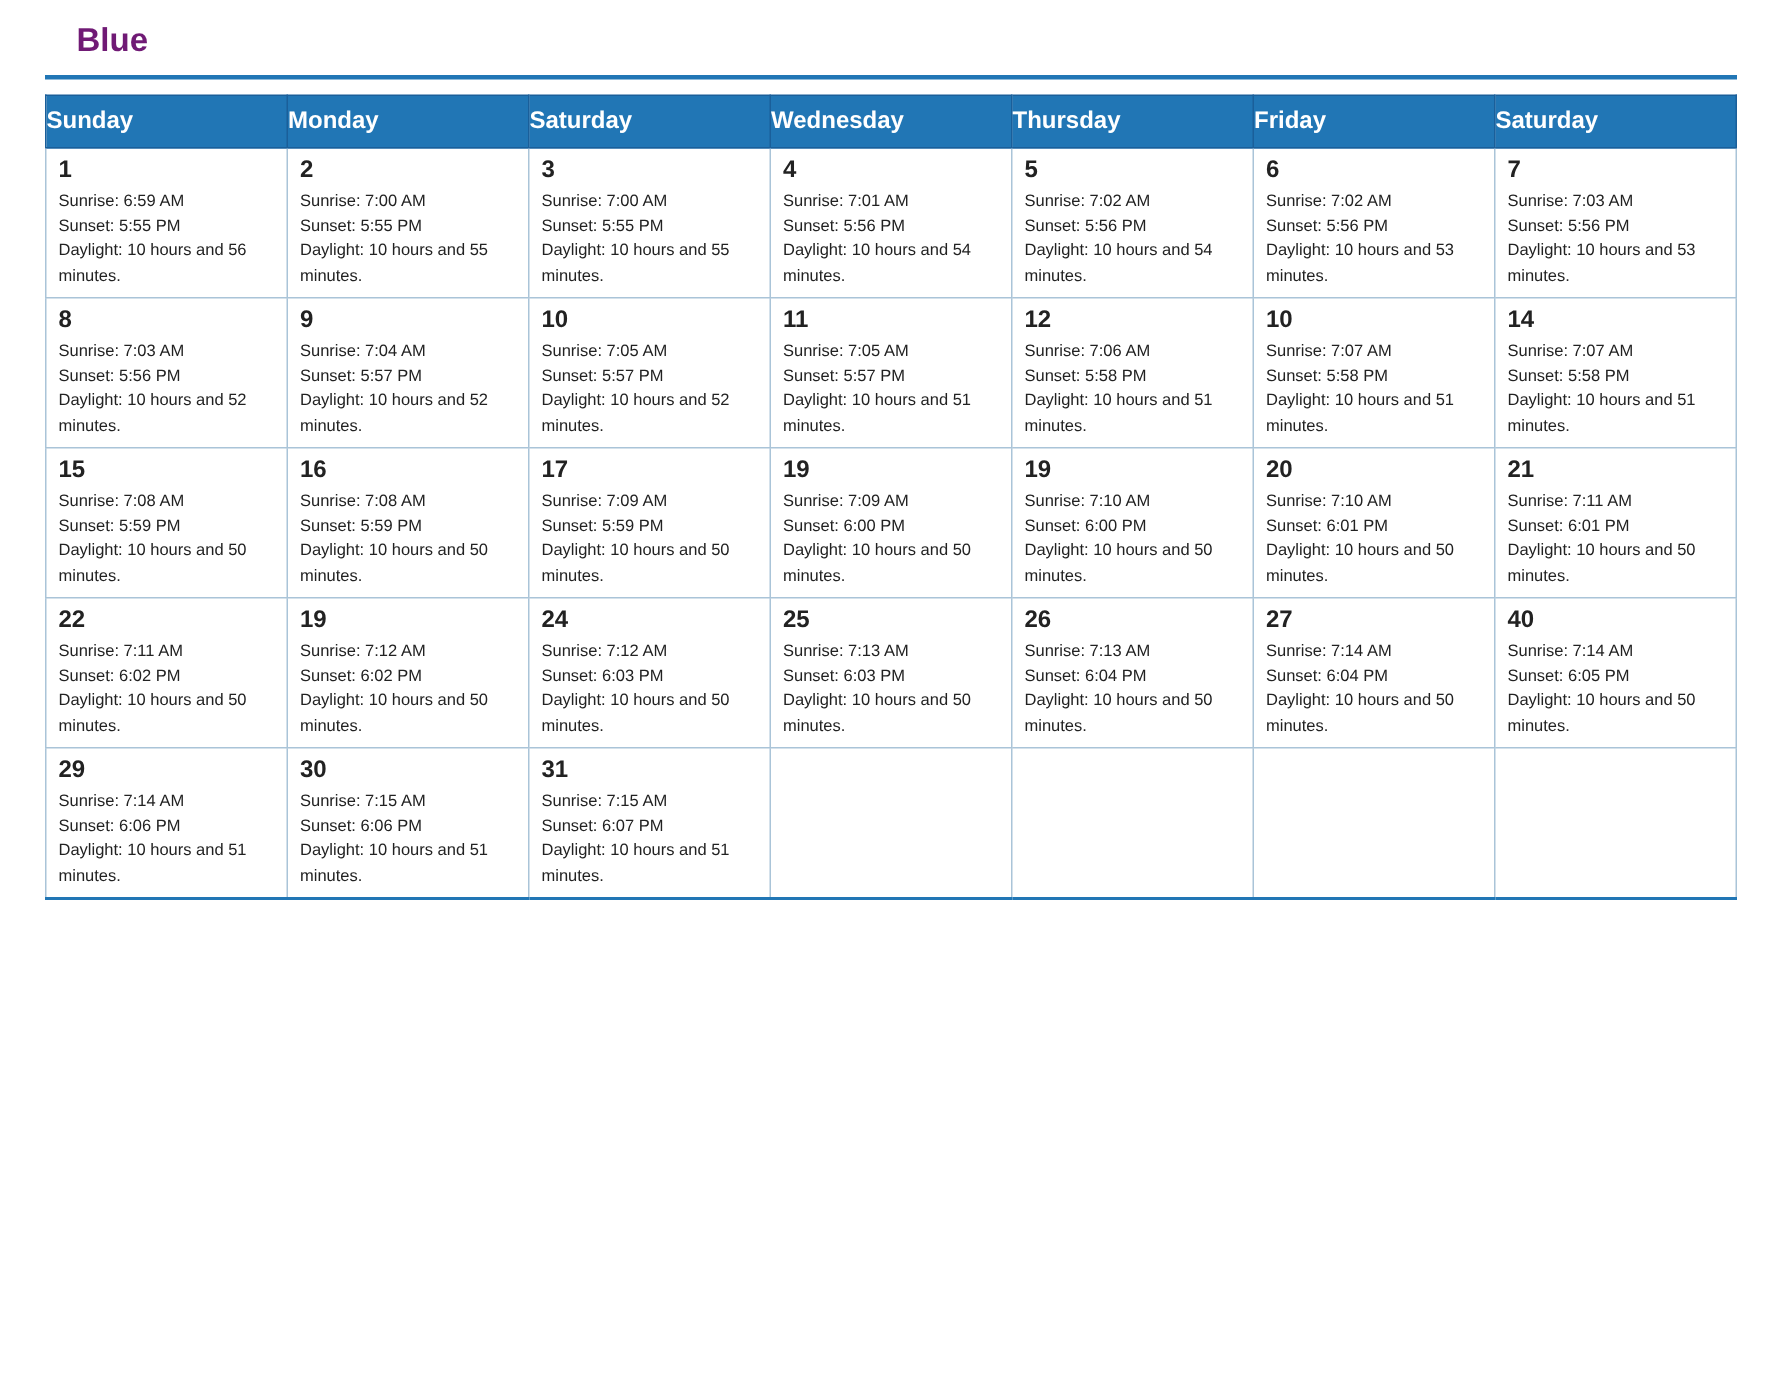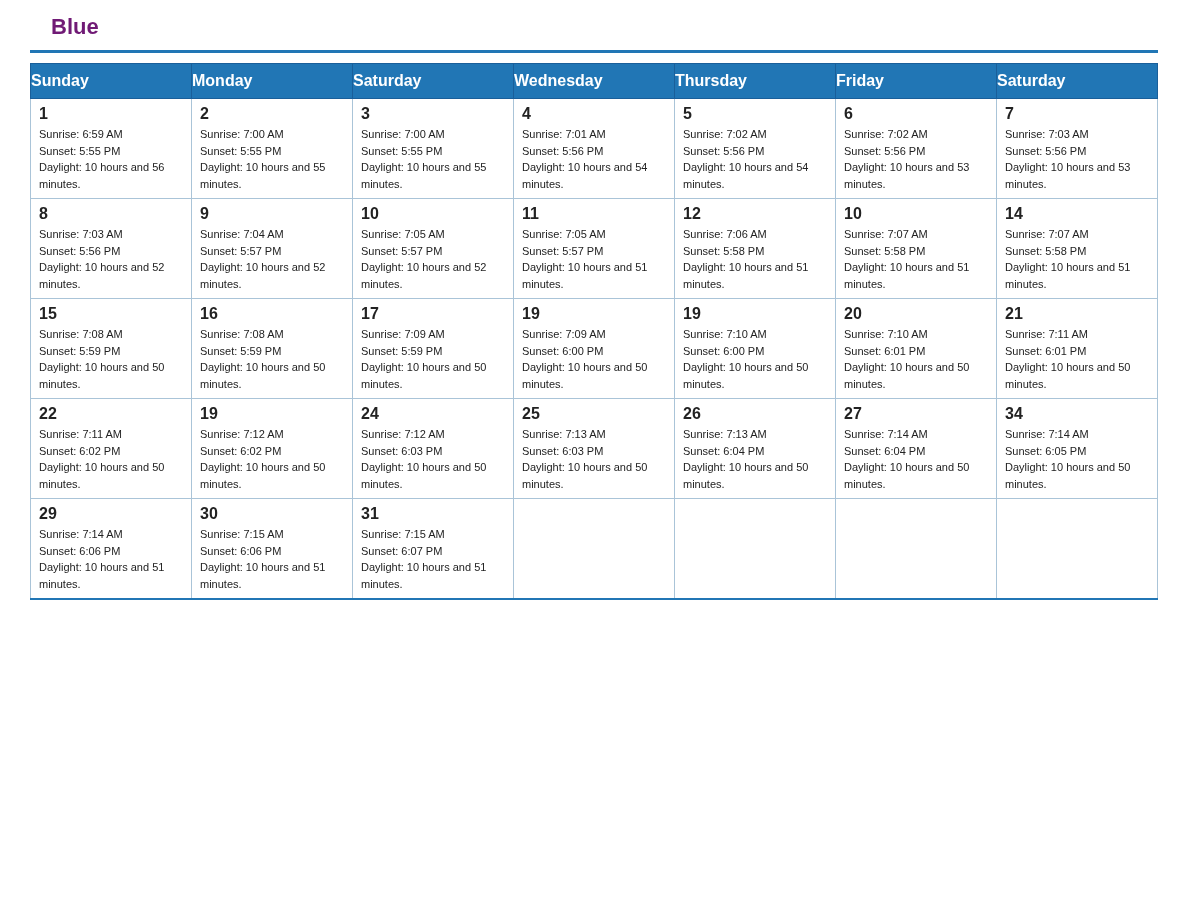--- a/index.html
+++ b/index.html
@@ -348,21 +348,21 @@
         </td>
         <td>
           <span class="day-number">27</span>
           <div class="day-info">
             Sunrise: 7:14 AM<br>
             Sunset: 6:04 PM<br>
             Daylight: 10 hours and 50 minutes.
           </div>
         </td>
         <td>
-          <span class="day-number">34</span>
+          <span class="day-number">40</span>
           <div class="day-info">
             Sunrise: 7:14 AM<br>
             Sunset: 6:05 PM<br>
             Daylight: 10 hours and 50 minutes.
           </div>
         </td>
       </tr>
       <tr>
         <td>
           <span class="day-number">29</span>

